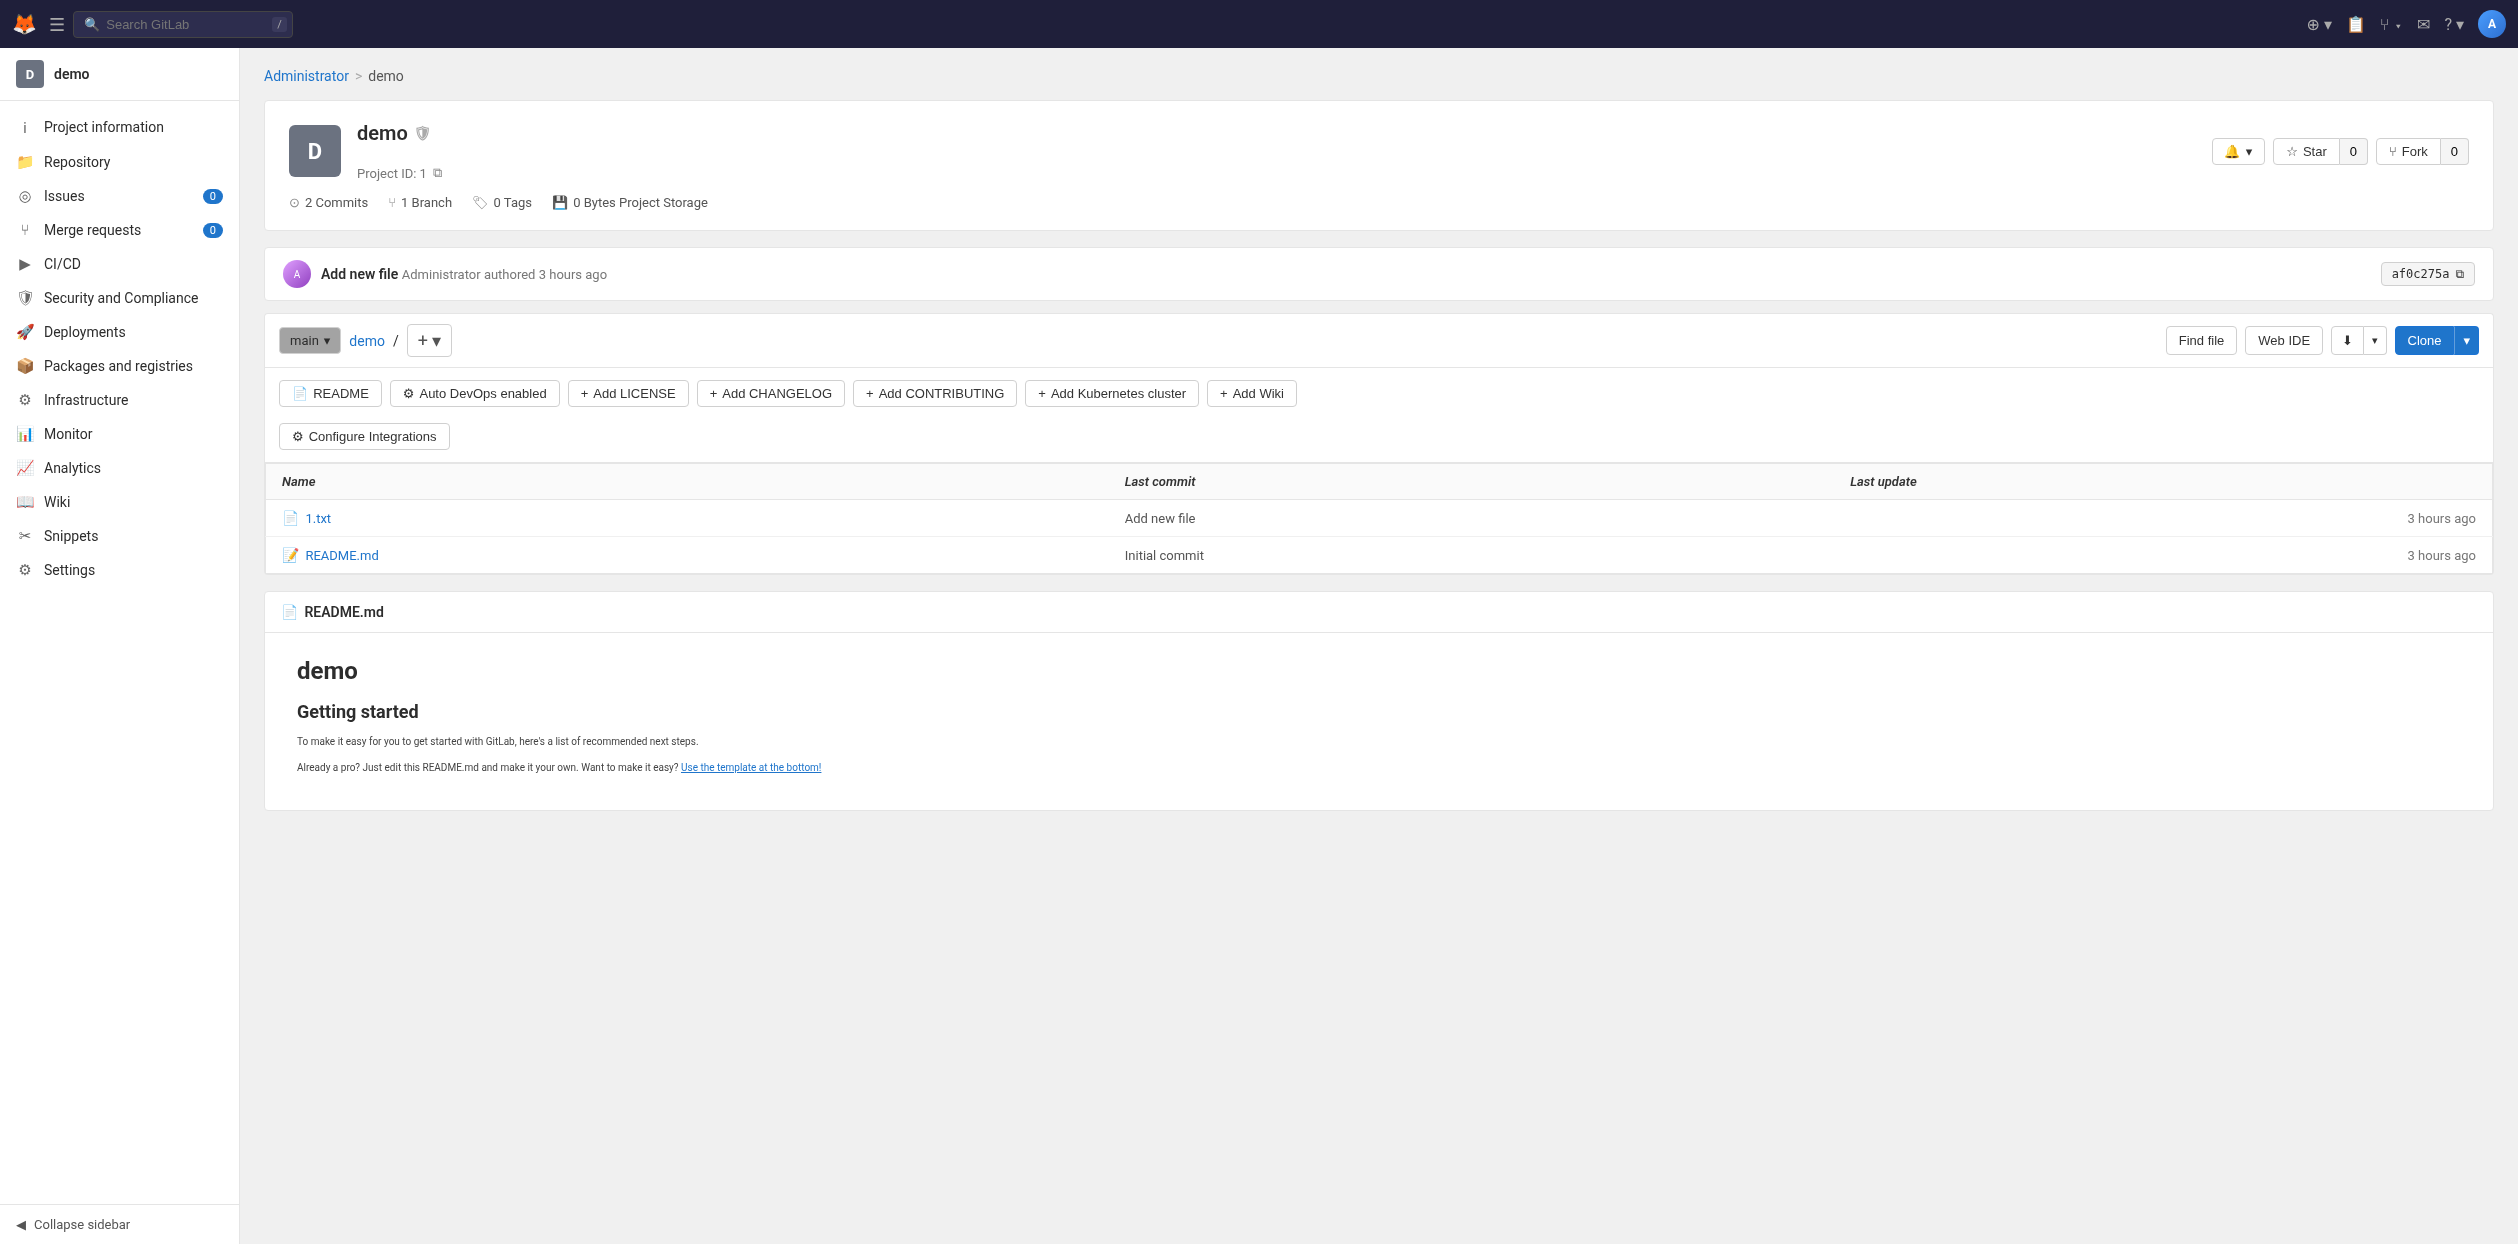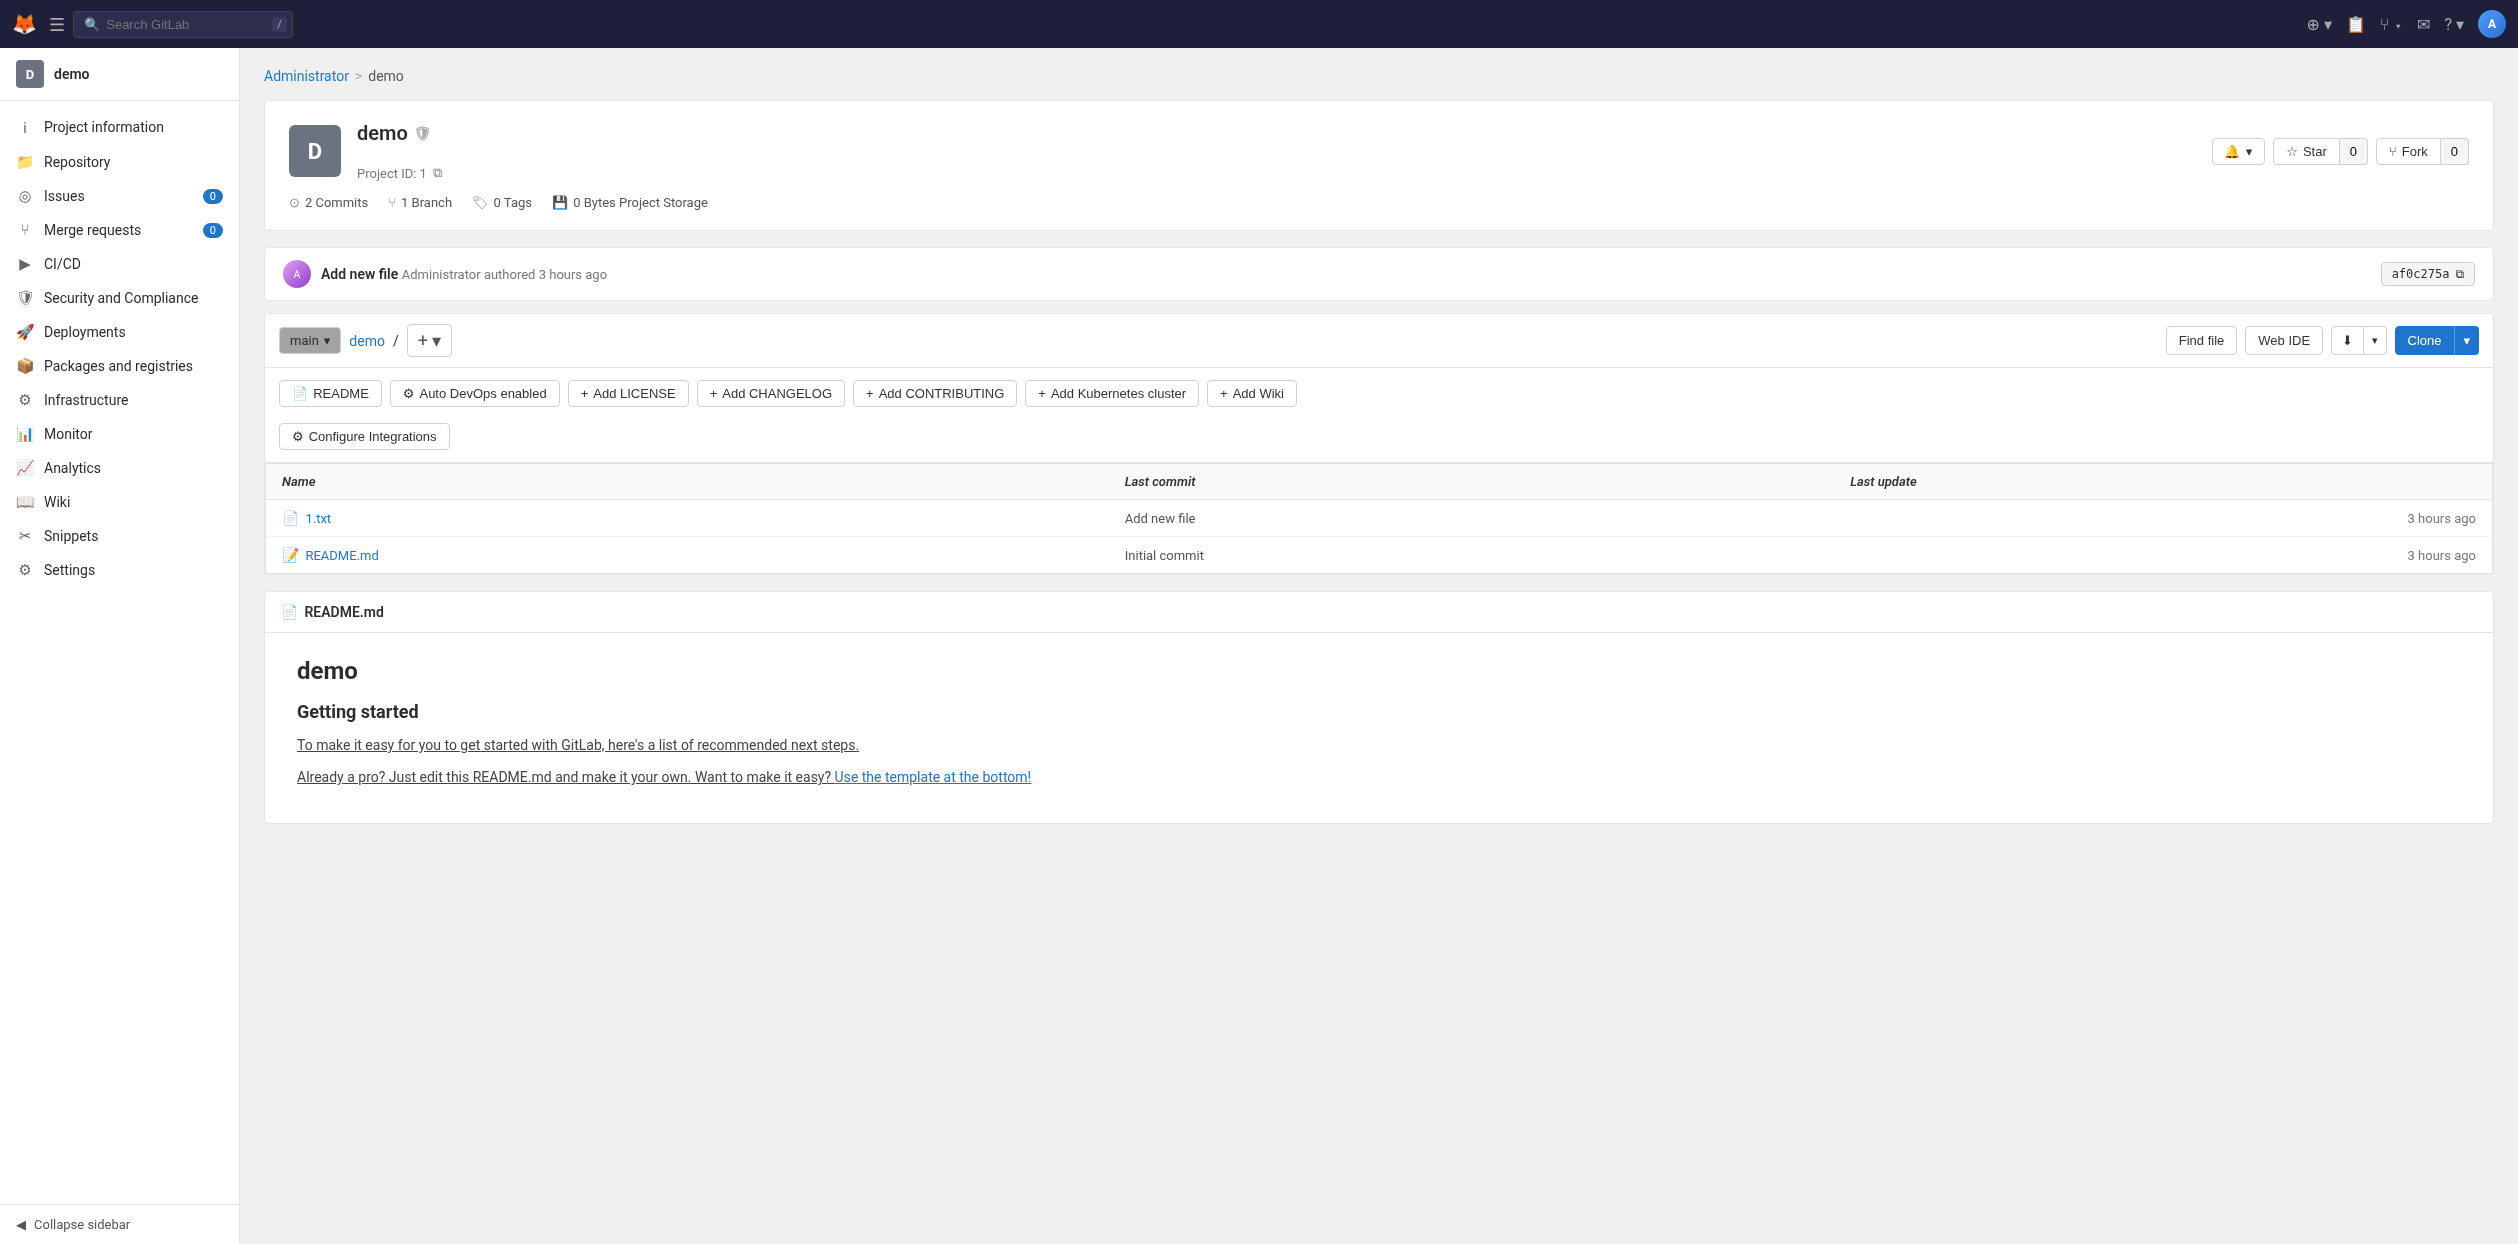--- a/index.html
+++ b/index.html
@@ -371,21 +371,21 @@
     .readme-header {
       padding: 12px 16px;
       border-bottom: 1px solid #e5e5e5;
       font-size: 14px;
       font-weight: 600;
       display: flex; align-items: center; gap: 6px;
     }
     .readme-body { padding: 24px 32px; }
     .readme-body h1 { font-size: 24px; font-weight: 700; margin-bottom: 16px; }
     .readme-body h2 { font-size: 18px; font-weight: 700; margin-bottom: 12px; margin-top: 4px; }
-    .readme-body p { font-size: 14px; color: #444; line-height: 1.6; margin-bottom: 10px; text-decoration: underline; }
+    .readme-body p { font-size: 10px; color: #444; line-height: 1.6; margin-bottom: 10px; }
     .readme-body a { color: #1f75cb; }
 
     .download-btn {
       border: 1px solid #d0d0d0;
       background: #fff;
       border-radius: 4px 0 0 4px;
       padding: 6px 10px;
       font-size: 13px;
       cursor: pointer;
       color: #333;

